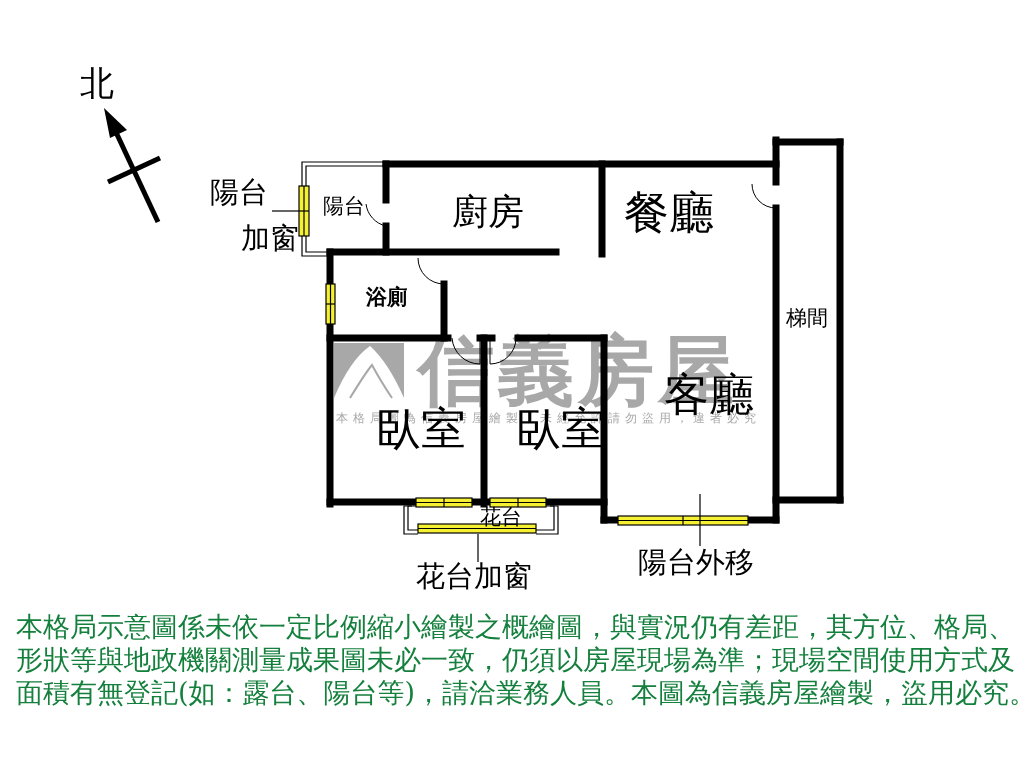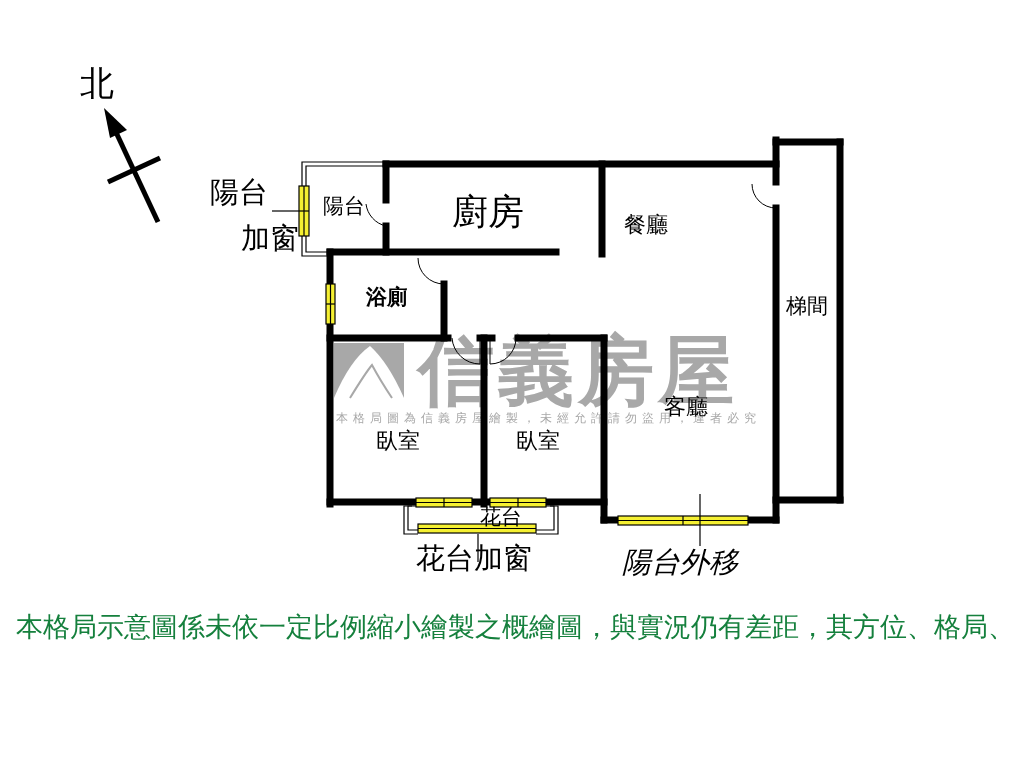--- a/index.html
+++ b/index.html
@@ -1,19 +1,19 @@
 <!DOCTYPE html>
 <html><head>
 <meta charset="utf-8">
 <style>
   html,body{margin:0;padding:0;background:#fff;}
   body{width:1024px;height:768px;position:relative;overflow:hidden;font-family:"DejaVu Serif","Liberation Serif",serif;}
   svg{position:absolute;left:0;top:0;}
   .lbl{position:absolute;color:#000;white-space:nowrap;line-height:1;}
-  .room-lg{font-size:22px;margin-top:24px;}
+  .room-lg{font-size:45px;}
   .room-md{font-size:36px;}
   .room-sm{font-size:21px;}
   .callout{font-size:29px;}
   .north{font-size:34px;}
   .wm{position:absolute;color:#a8a8a8;font-family:"DejaVu Sans","Liberation Sans",sans-serif;white-space:nowrap;line-height:1;}
   .wm-big{font-size:76px;font-weight:bold;letter-spacing:4px;}
   .wm-small{font-size:12px;letter-spacing:5px;}
   .disclaimer{position:absolute;left:16px;top:610px;width:1000px;font-size:27px;line-height:33px;color:#15803d;}
   .disclaimer div{white-space:nowrap;}
 </style>
@@ -129,24 +129,26 @@
 
 <div class="lbl north" style="left:80px;top:66px;">北</div>
 
 <div class="lbl callout" style="left:210px;top:178px;">陽台</div>
 <div class="lbl callout" style="left:210px;top:224px;margin-left:31px;">加窗</div>
 
 <div class="lbl room-sm" style="left:323px;top:196px;">陽台</div>
 <div class="lbl room-md" style="left:452px;top:194px;">廚房</div>
 <div class="lbl room-lg" style="left:624px;top:190px;">餐廳</div>
 <div class="lbl room-sm" style="left:366px;top:286px;font-weight:bold;">浴廁</div>
-<div class="lbl room-sm" style="left:786px;top:296px;">梯間</div>
+<div class="lbl room-sm" style="left:786px;top:308px;">梯間</div>
 <div class="lbl room-lg" style="left:376px;top:406px;">臥室</div>
 <div class="lbl room-lg" style="left:516px;top:406px;">臥室</div>
 <div class="lbl room-lg" style="left:664px;top:372px;">客廳</div>
 <div class="lbl room-sm" style="left:480px;top:507px;">花台</div>
 
-<div class="lbl callout" style="left:416px;top:544px;">花台加窗</div>
-<div class="lbl callout" style="left:622px;top:548px;font-style:italic;">陽台外移</div>
+<div class="lbl callout" style="left:416px;top:562px;">花台加窗</div>
+<div class="lbl callout" style="left:638px;top:548px;">陽台外移</div>
 
 <div class="disclaimer">
   <div>本格局示意圖係未依一定比例縮小繪製之概繪圖，與實況仍有差距，其方位、格局、</div>
+  <div>形狀等與地政機關測量成果圖未必一致，仍須以房屋現場為準；現場空間使用方式及</div>
+  <div>面積有無登記(如：露台、陽台等)，請洽業務人員。本圖為信義房屋繪製，盜用必究。</div>
 </div>
 
 </body></html>

